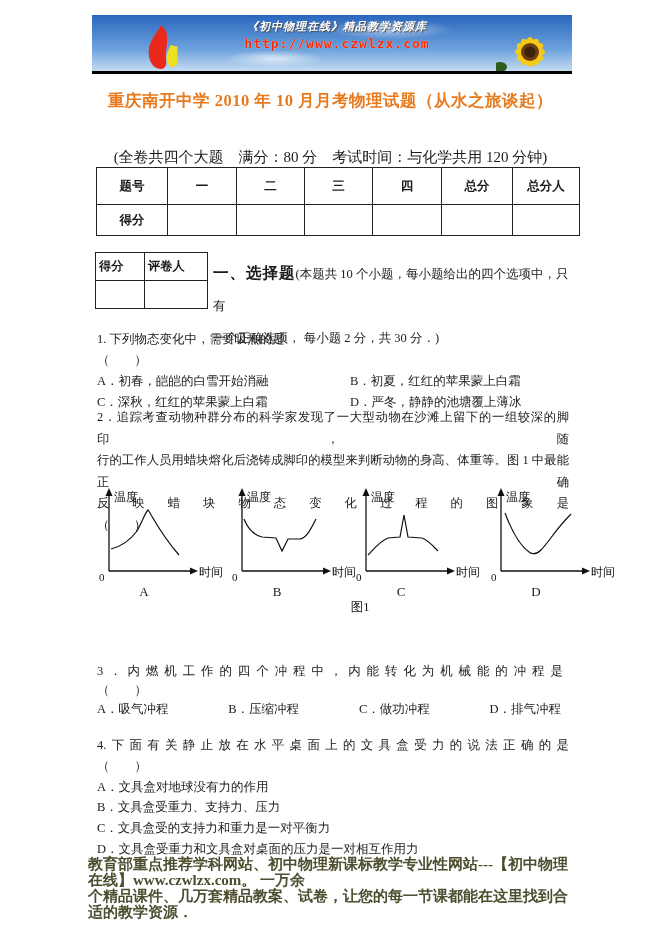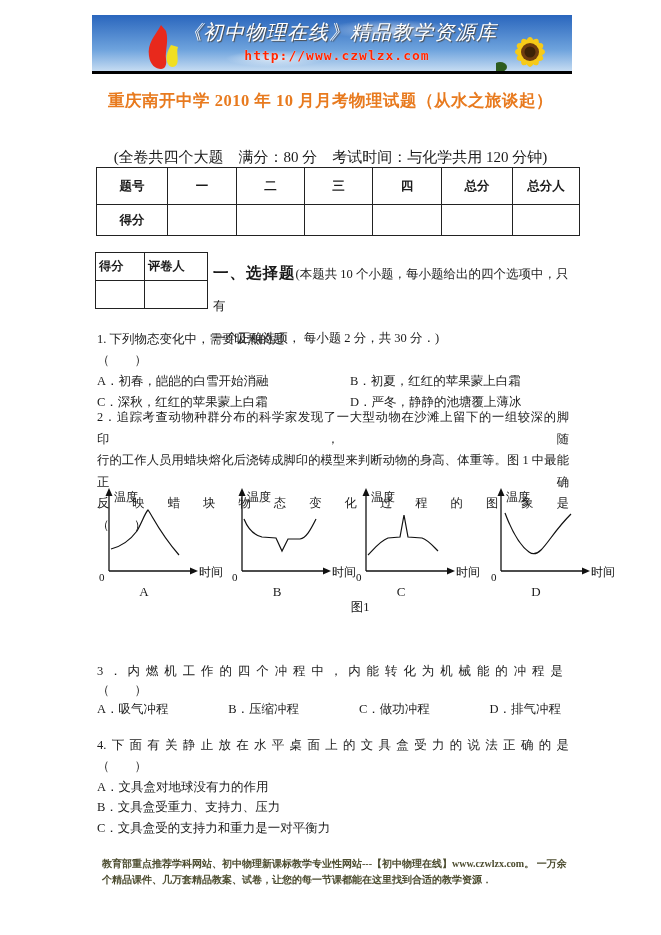--- a/index.html
+++ b/index.html
@@ -17,21 +17,21 @@
     background:
       radial-gradient(90px 14px at 62% 26%, rgba(255,255,255,.55), rgba(255,255,255,0) 70%),
       radial-gradient(70px 12px at 38% 78%, rgba(255,255,255,.65), rgba(255,255,255,0) 70%),
       linear-gradient(#2a66bd, #6ea3dd 62%, #c6dcf2);
     overflow:hidden;
   }
   .banner-logo{position:absolute;left:48px;top:8px;}
   .banner-center{position:absolute;left:90px;top:4px;width:310px;text-align:center;}
   .banner-title{
     font-family:"Liberation Sans", sans-serif;
-    font-weight:normal;font-style:italic;font-size:20px;color:#ffffff;
+    font-weight:bold;font-style:italic;font-size:11px;color:#ffffff;
     text-shadow:1px 1px 1px #4a4a4a;letter-spacing:1px;white-space:nowrap;
   }
   .banner-url{
     font-family:"DejaVu Sans Mono", monospace;
     font-weight:bold;font-size:13px;color:#ff2400;letter-spacing:1px;
     text-shadow:0 0 1px #ffffff;margin-top:2px;
   }
   .banner-sunflower{position:absolute;right:14px;top:10px;}
 
   
@@ -73,22 +73,22 @@
   .gA{left:95px;} .gB{left:228px;} .gC{left:352px;} .gD{left:487px;}
   .fig-caption{position:absolute;left:115px;top:599px;width:490px;text-align:center;font-size:12.5px;}
   .axis{stroke:#111;stroke-width:1.3;fill:none;}
   .curve{stroke:#111;stroke-width:1.2;fill:none;}
   .arrow{fill:#111;stroke:none;}
   .axlabel{font-family:"Liberation Serif",serif;font-size:12px;fill:#111;}
   .origin{font-family:"Liberation Serif",serif;font-size:11px;fill:#111;}
 
   
   .doc-footer{
-    position:absolute;left:102px;top:856px;width:490px;
-    font-size:10px;line-height:16px;font-weight:bold;color:#4d4d30;
+    position:absolute;left:88px;top:856px;width:490px;
+    font-size:15px;line-height:16px;font-weight:bold;color:#4d4d30;
   }
 </style>
 </head>
 <body>
 
 <div class="page">
 
   <div class="banner">
     <svg class="banner-logo" width="46" height="46" viewBox="0 0 46 46">
       <path d="M21,2 C15,13 7,20 9,33 C10,42 16,46 21,46 C25,46 27,42 26,36 C25,28 29,18 26,8 Z" fill="#e8291c"></path>
@@ -247,20 +247,21 @@
       <span>D．排气冲程</span>
     </div>
   </div>
 
   <div class="q q4">
     <div class="jline">4.下面有关静止放在水平桌面上的文具盒受力的说法正确的是</div>
     <div>（　　）</div>
     <div>A．文具盒对地球没有力的作用</div>
     <div>B．文具盒受重力、支持力、压力</div>
     <div>C．文具盒受的支持力和重力是一对平衡力</div>
+    <div>D．文具盒受重力和文具盒对桌面的压力是一对相互作用力</div>
   </div>
 
   <div class="doc-footer">
     <div>教育部重点推荐学科网站、初中物理新课标教学专业性网站---【初中物理在线】www.czwlzx.com。 一万余</div>
     <div>个精品课件、几万套精品教案、试卷，让您的每一节课都能在这里找到合适的教学资源．</div>
   </div>
 
 </div>
 
 </body></html>

